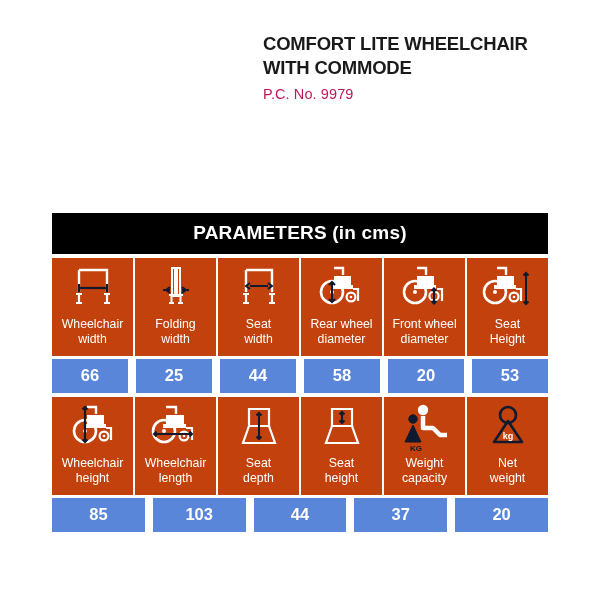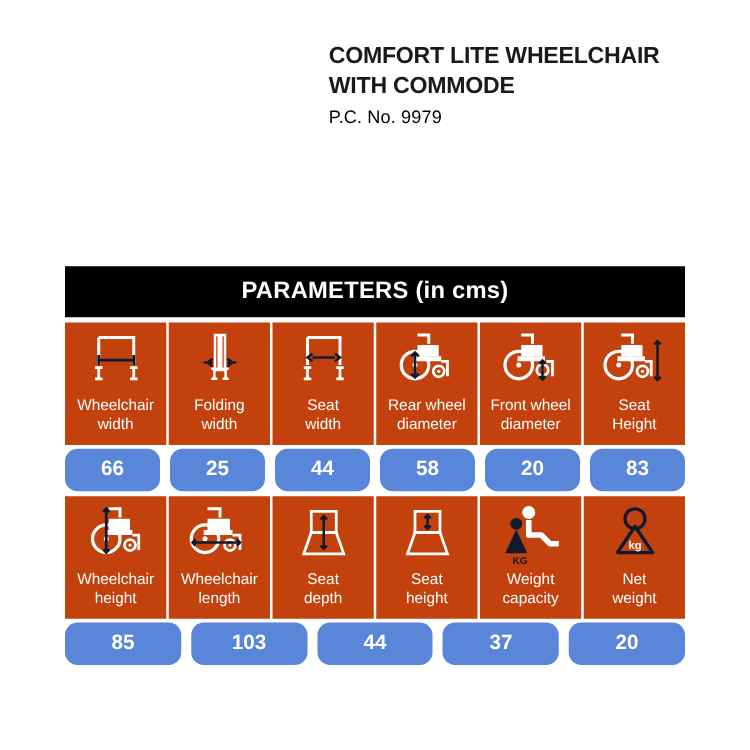--- a/index.html
+++ b/index.html
@@ -27,21 +27,21 @@
     font-weight: bold;
     line-height: 1.28;
     color: #1a1a1a;
     letter-spacing: -0.2px;
     margin: 0;
     white-space: pre-line;
   }
   #product-code {
     font-size: 14.5px;
     font-weight: normal;
-    color: #000000;
+    color: #be185d;
     margin: 7px 0 0 0;
     letter-spacing: 0.1px;
   }
 
   
   #spec-table {
     position: absolute;
     left: 52px;
     top: 213px;
     width: 496px;
@@ -103,21 +103,20 @@
   }
   .value-cell {
     flex: 1 1 0;
     background: #5a86da;
     color: #ffffff;
     font-size: 16.5px;
     font-weight: bold;
     text-align: center;
     padding: 7px 0 8px 0;
     min-width: 0;
-    border-radius: 10px;
   }
   .value-cell + .value-cell { margin-left: 8px; }
 
   .dark-icon { fill: #101a2e; stroke: #101a2e; }
   .kg-cap {
     font-size: 8px;
     font-weight: bold;
     fill: #101a2e;
     font-family: "Liberation Sans", sans-serif;
   }
@@ -244,21 +243,21 @@
   </div>
 
   <div class="row-gap"></div>
 
   <div class="value-row">
     <div class="value-cell">66</div>
     <div class="value-cell">25</div>
     <div class="value-cell">44</div>
     <div class="value-cell">58</div>
     <div class="value-cell">20</div>
-    <div class="value-cell">83</div>
+    <div class="value-cell">53</div>
   </div>
 
   <div class="block-gap"></div>
 
   <div class="param-row">
 
     <div class="param-cell">
       <div class="icon-area">
         <svg width="56" height="50" viewBox="0 0 56 50">
           <path d="M22 6 h9 v7" fill="none" stroke="#fff" stroke-width="2.4"></path>

